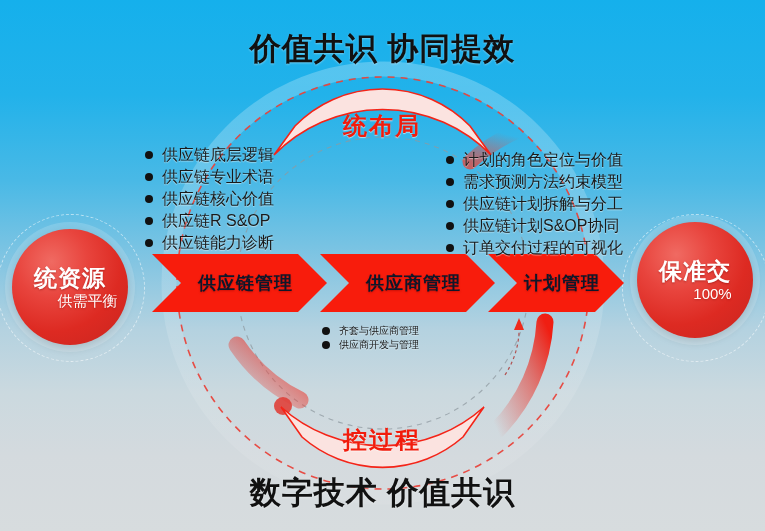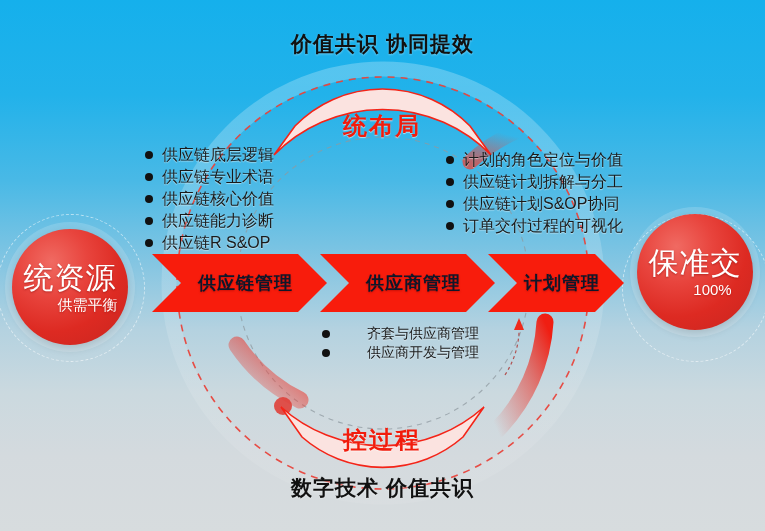--- a/index.html
+++ b/index.html
@@ -18,45 +18,45 @@
       #cbd9df 74%,
       #d4dade 86%,
       #d7dcde 100%);
   }
   #stage svg.layer{position:absolute;left:0;top:0;width:765px;height:531px;}
 
   
   .title{
     position:absolute;left:0;width:765px;text-align:center;
     font-weight:bold;color:#111;letter-spacing:1px;
-    font-size:21px;line-height:1;
+    font-size:31px;line-height:1;
     text-shadow:0 1px 2px rgba(255,255,255,.35);
   }
   #title-top{top:33px;}
   #title-bottom{top:477px;}
 
   
   .side-circle{
     position:absolute;width:116px;height:116px;border-radius:50%;
     display:flex;flex-direction:column;align-items:center;justify-content:center;
     background:radial-gradient(circle at 34% 28%, #f06a62 0%, #e8443d 32%, #dd2a22 62%, #c8251f 100%);
     box-shadow:0 0 0 7px rgba(255,255,255,.16), 0 3px 10px rgba(0,0,0,.18);
     color:#fff;
   }
   .side-circle .main{
-    font-size:30px;font-weight:normal;letter-spacing:1px;line-height:1.05;
+    font-size:23px;font-weight:bold;letter-spacing:1px;line-height:1.05;
     text-shadow:0 1px 2px rgba(120,0,0,.45);
   }
   .side-circle .sub{
     font-size:15px;font-weight:normal;margin-top:3px;line-height:1;
     text-shadow:0 1px 2px rgba(120,0,0,.35);
     margin-left:35px;
   }
   #circle-left{left:12px;top:229px;}
-  #circle-right{left:637px;top:214px;}
+  #circle-right{left:637px;top:222px;}
   .circle-halo{
     position:absolute;width:146px;height:146px;border-radius:50%;
     border:1px dashed rgba(255,255,255,.55);
   }
   #halo-left{left:-3px;top:214px;}
   #halo-right{left:622px;top:214px;}
 
   
   .arc-banner{position:absolute;}
   .arc-banner .txt{
@@ -77,21 +77,21 @@
     text-shadow:0 1px 1px rgba(255,255,255,.5);
   }
   .bullets ul{margin:0;padding:0;}
   .bullets .dot{
     display:inline-block;width:8px;height:8px;border-radius:50%;
     background:#111;margin-right:9px;flex:0 0 auto;
   }
   #bullets-left{left:145px;top:144px;}
   #bullets-right{left:446px;top:149px;}
   #bullets-bottom{left:322px;top:324px;}
-  #bullets-bottom li{font-size:14px;gap:28px;}
+  #bullets-bottom li{font-size:10px;}
 
   
   #chevrons{position:absolute;left:152px;top:254px;width:472px;height:58px;}
   .chev{
     position:absolute;top:0;height:58px;
     display:flex;align-items:center;justify-content:center;
     background:#f81c0c;color:#0f172a;font-weight:bold;font-size:18px;
     letter-spacing:1px;text-shadow:0 1px 2px rgba(130,0,0,.4);
   }
   #chev1{left:0;width:175px;
@@ -200,37 +200,41 @@
       <li>
           <span class="dot"></span>
           <span>供应链专业术语</span>
         </li>
       <li>
           <span class="dot"></span>
           <span>供应链核心价值</span>
         </li>
       <li>
           <span class="dot"></span>
+          <span>供应链R S&amp;OP</span>
+        </li>
+      <li>
+          <span class="dot"></span>
           <span>供应链能力诊断</span>
-        </li>
-      <li>
-          <span class="dot"></span>
-          <span>供应链R S&amp;OP</span>
         </li>
     </ul>
   </div>
 
   <div class="bullets" id="bullets-right">
     <ul>
       <li>
           <span class="dot"></span>
           <span>计划的角色定位与价值</span>
         </li>
       <li>
           <span class="dot"></span>
+          <span>需求预测方法约束模型</span>
+        </li>
+      <li>
+          <span class="dot"></span>
           <span>供应链计划拆解与分工</span>
         </li>
       <li>
           <span class="dot"></span>
           <span>供应链计划S&amp;OP协同</span>
         </li>
       <li>
           <span class="dot"></span>
           <span>订单交付过程的可视化</span>
         </li>

